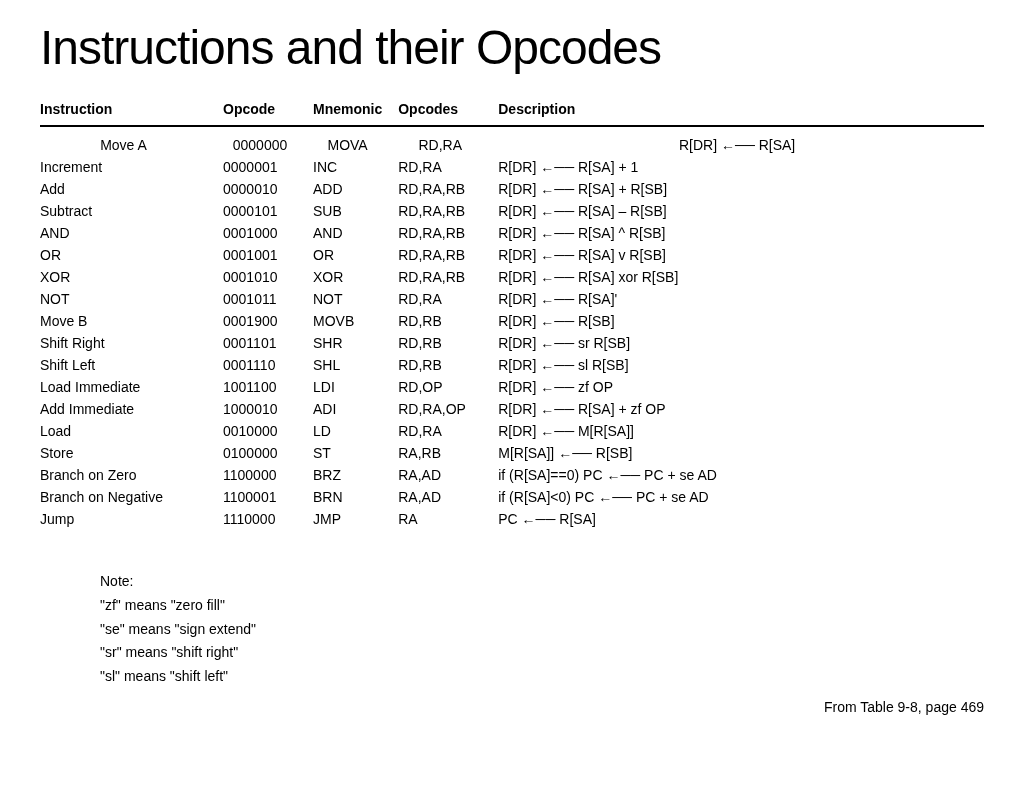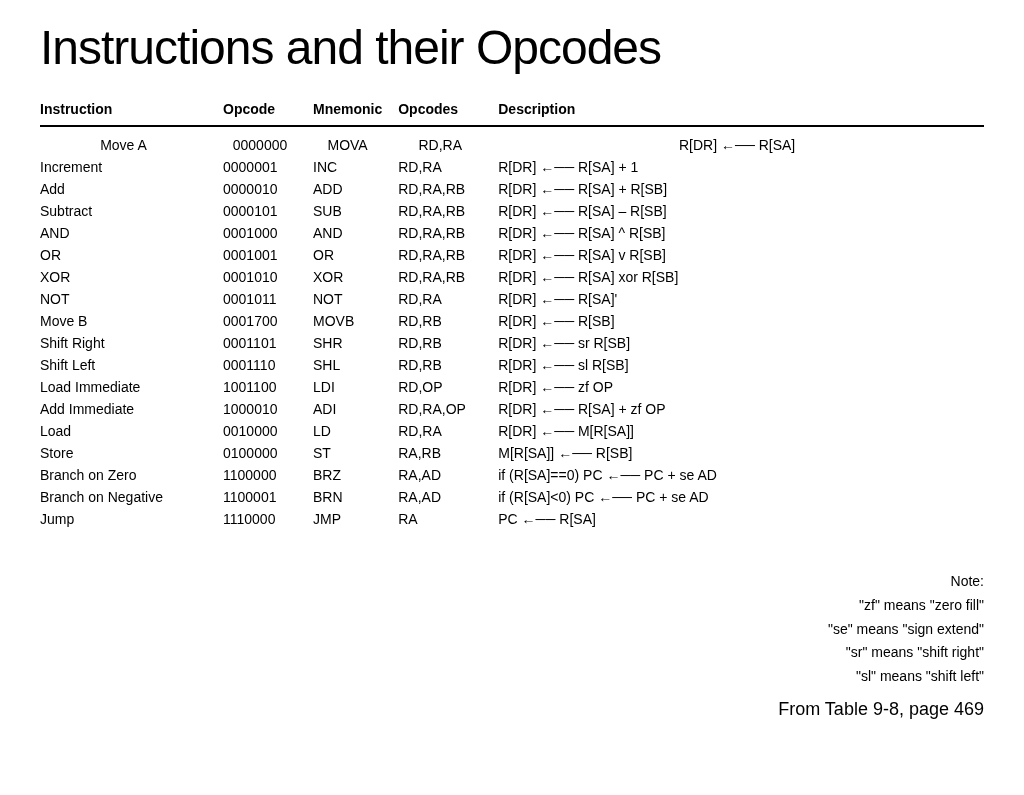--- a/index.html
+++ b/index.html
@@ -64,26 +64,25 @@
     .col-opcode { width: 90px; }
     .col-mnemonic { width: 85px; text-align: right; }
     .col-format { width: 100px; }
     .col-description { width: auto; }
 
     .notes-section {
       margin-top: 40px;
       font-size: 14px;
       line-height: 1.7;
       padding-left: 60px;
-      text-align: right;
     }
 
     .footer {
       text-align: right;
-      font-size: 18px;
+      font-size: 14px;
       margin-top: 10px;
     }
   </style>
 </head>
 <body>
 
 <h1>Instructions and their Opcodes</h1>
 
 <div class="table-container">
   <table>
@@ -148,21 +147,21 @@
         </tr>
         <tr>
           <td>NOT</td>
           <td>0001011</td>
           <td>NOT</td>
           <td>RD,RA</td>
           <td>R[DR] ←── R[SA]'</td>
         </tr>
         <tr>
           <td>Move B</td>
-          <td>0001700</td>
+          <td>0001900</td>
           <td>MOVB</td>
           <td>RD,RB</td>
           <td>R[DR] ←── R[SB]</td>
         </tr>
         <tr>
           <td>Shift Right</td>
           <td>0001101</td>
           <td>SHR</td>
           <td>RD,RB</td>
           <td>R[DR] ←── sr R[SB]</td>

